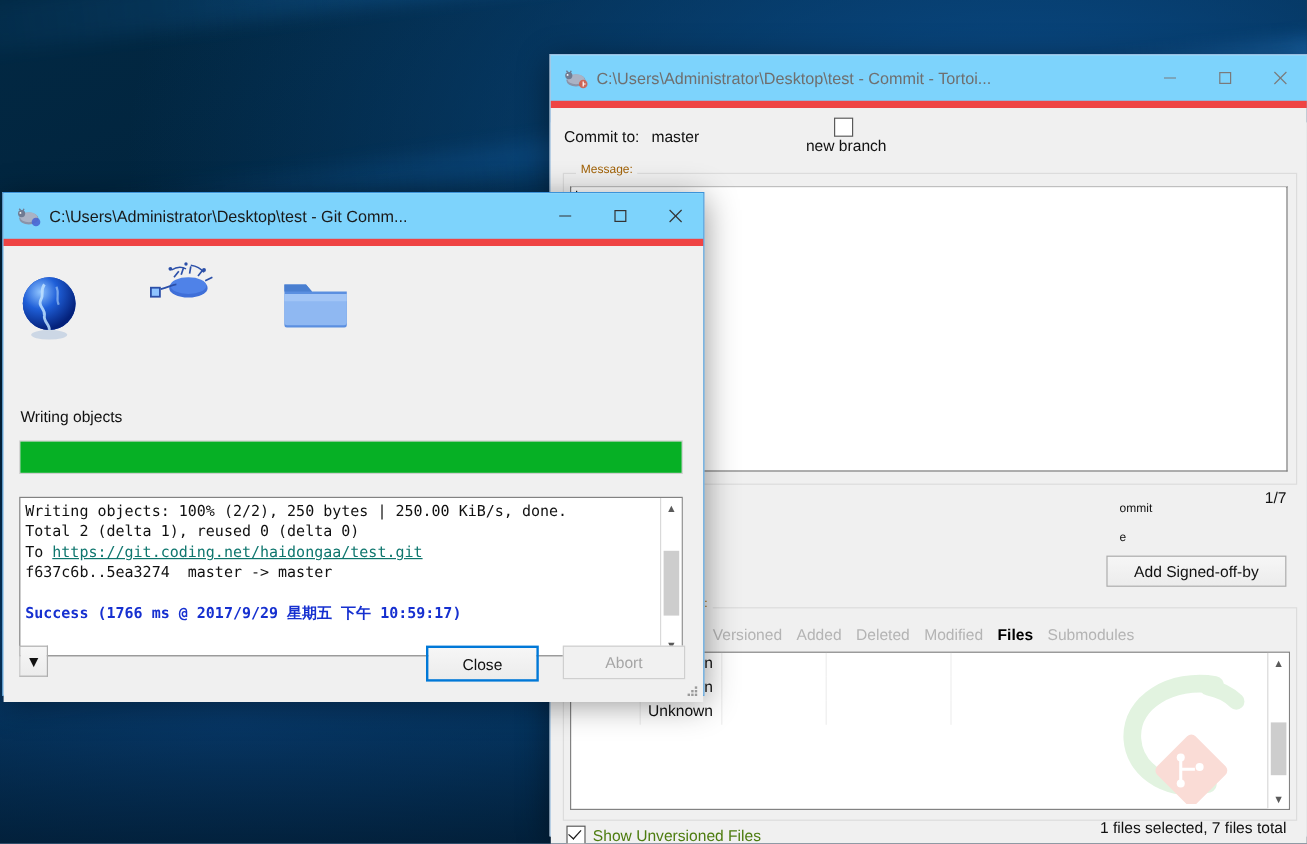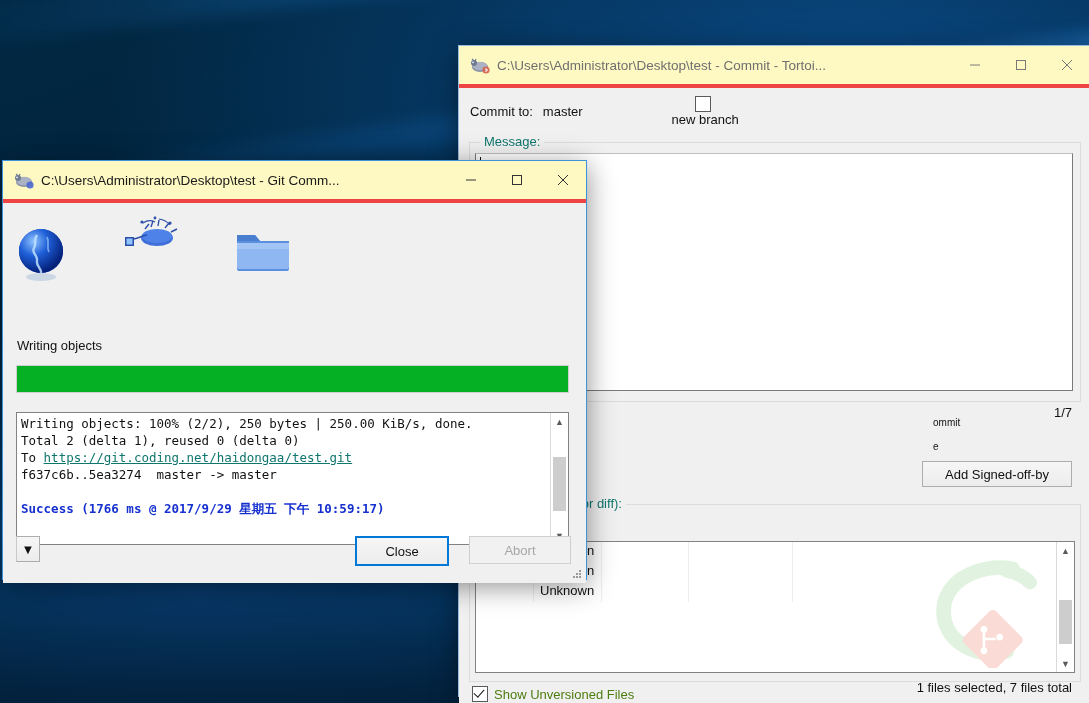--- a/index.html
+++ b/index.html
@@ -29,22 +29,22 @@
     transform:rotate(-11deg);filter:blur(10px);}
   #desktop .s4{left:-12%;top:86%;width:135%;height:22px;
     background:linear-gradient(90deg,rgba(8,60,115,0) 0%,rgba(18,96,170,.4) 55%,rgba(44,138,222,.7) 100%);
     transform:rotate(-11deg);}
   #desktop .dark-bot{position:absolute;left:0;bottom:0;width:100%;height:26%;
     background:linear-gradient(180deg,rgba(1,24,44,0) 0%,rgba(1,22,40,.75) 100%);}
 
   
   .win{position:absolute;background:#f0f0f0;border:1px solid #99bddf;
        box-shadow:0 6px 26px rgba(0,0,0,.45);}
-  .titlebar{height:38px;background:#fef9c3;display:flex;align-items:center;
-            border-bottom:4px solid #ef4444;}
+  .titlebar{height:38px;background:#7dd3fc;display:flex;align-items:center;
+            border-bottom:6px solid #ef4444;}
   .titlebar .tb-icon{width:22px;height:22px;margin:0 6px 0 10px;flex:0 0 auto;}
   .titlebar .tb-text{font-size:13.5px;color:#1a1a1a;white-space:nowrap;overflow:hidden;
                      text-overflow:clip;flex:1 1 auto;}
   .titlebar.inactive .tb-text{color:#6f6f6f;}
   .tb-btns{display:flex;height:100%;flex:0 0 auto;}
   .tb-btn{width:46px;height:100%;display:flex;align-items:center;justify-content:center;}
   .tb-btn svg{display:block;}
 
   
   #commitWin{left:458px;top:45px;width:631px;height:650px;}
@@ -56,21 +56,21 @@
   .nb-wrap{display:flex;align-items:center;margin-left:84px;flex-direction:column;}
   .cbx{width:14px;height:14px;border:1px solid #5a5a5a;background:#fff;display:inline-block;
        position:relative;flex:0 0 auto;}
   .cbx.checked::after{content:"";position:absolute;left:3px;top:0px;width:5px;height:9px;
        border:solid #1a1a1a;border-width:0 1.6px 1.6px 0;transform:rotate(42deg);}
   .nb-wrap .cbxlabel{font-size:13px;margin-left:5px;color:#111;}
 
   .groupbox{position:absolute;border:1px solid #dcdcdc;}
   #msgGroup{left:10px;top:42px;width:610px;height:258px;}
   .group-title{position:absolute;left:10px;top:-9px;background:#f0f0f0;padding:0 4px;
-               font-size:13px;color:#0f766e;}
+               font-size:10px;color:#a16207;}
   .msgbox{position:absolute;left:5px;top:10px;width:598px;height:238px;background:#fff;
           border:1px solid #7a7a7a;border-top-color:#bfbfbf;box-sizing:border-box;
           font-family:"Liberation Sans", sans-serif;font-size:13px;color:#111;
           padding:3px 4px;overflow:hidden;}
   .msgbox .caret{display:inline-block;width:1px;height:14px;background:#111;vertical-align:-2px;}
 
   .counter{position:absolute;right:18px;top:305px;font-size:13px;color:#111;}
   .opt-list{position:absolute;left:468px;top:310px;font-size:10px;color:#111;}
   .opt-row{display:flex;align-items:center;height:24px;}
   .opt-row .cbxlabel{margin-left:6px;}
@@ -209,20 +209,30 @@
       <div class="opt-row">
         <span class="cbxlabel">e</span>
       </div>
     </div>
 
     <div class="btn" id="signedoff">Add Signed-off-by</div>
 
     <div class="groupbox" id="fileGroup">
       <span class="group-title">uble-click on file for diff):</span>
 
+      <div class="tabs">
+        <span class="tab bold-dark">ne</span>
+        <span class="tab active">Unversioned</span>
+        <span class="tab dim">Versioned</span>
+        <span class="tab dim">Added</span>
+        <span class="tab dim">Deleted</span>
+        <span class="tab dim">Modified</span>
+        <span class="tab bold-dark">Files</span>
+        <span class="tab dim">Submodules</span>
+      </div>
 
       <div class="listwrap">
         <svg class="watermark" viewBox="0 0 120 112">
           <path d="M92 12 C56 6 20 26 22 58 C24 88 58 104 86 96" fill="none" stroke="#9ed89a" stroke-width="15" stroke-linecap="round"></path>
           <path d="M86 14 C96 16 104 20 110 26" fill="none" stroke="#9ed89a" stroke-width="14" stroke-linecap="round"></path>
           <g transform="translate(72,52) rotate(45)">
             <rect x="0" y="0" width="46" height="46" rx="5" fill="#ef8a78"></rect>
             <g transform="rotate(-45 23 23)" fill="#fff">
               <circle cx="14" cy="12" r="3.4"></circle>
                 <circle cx="14" cy="34" r="3.4"></circle>

